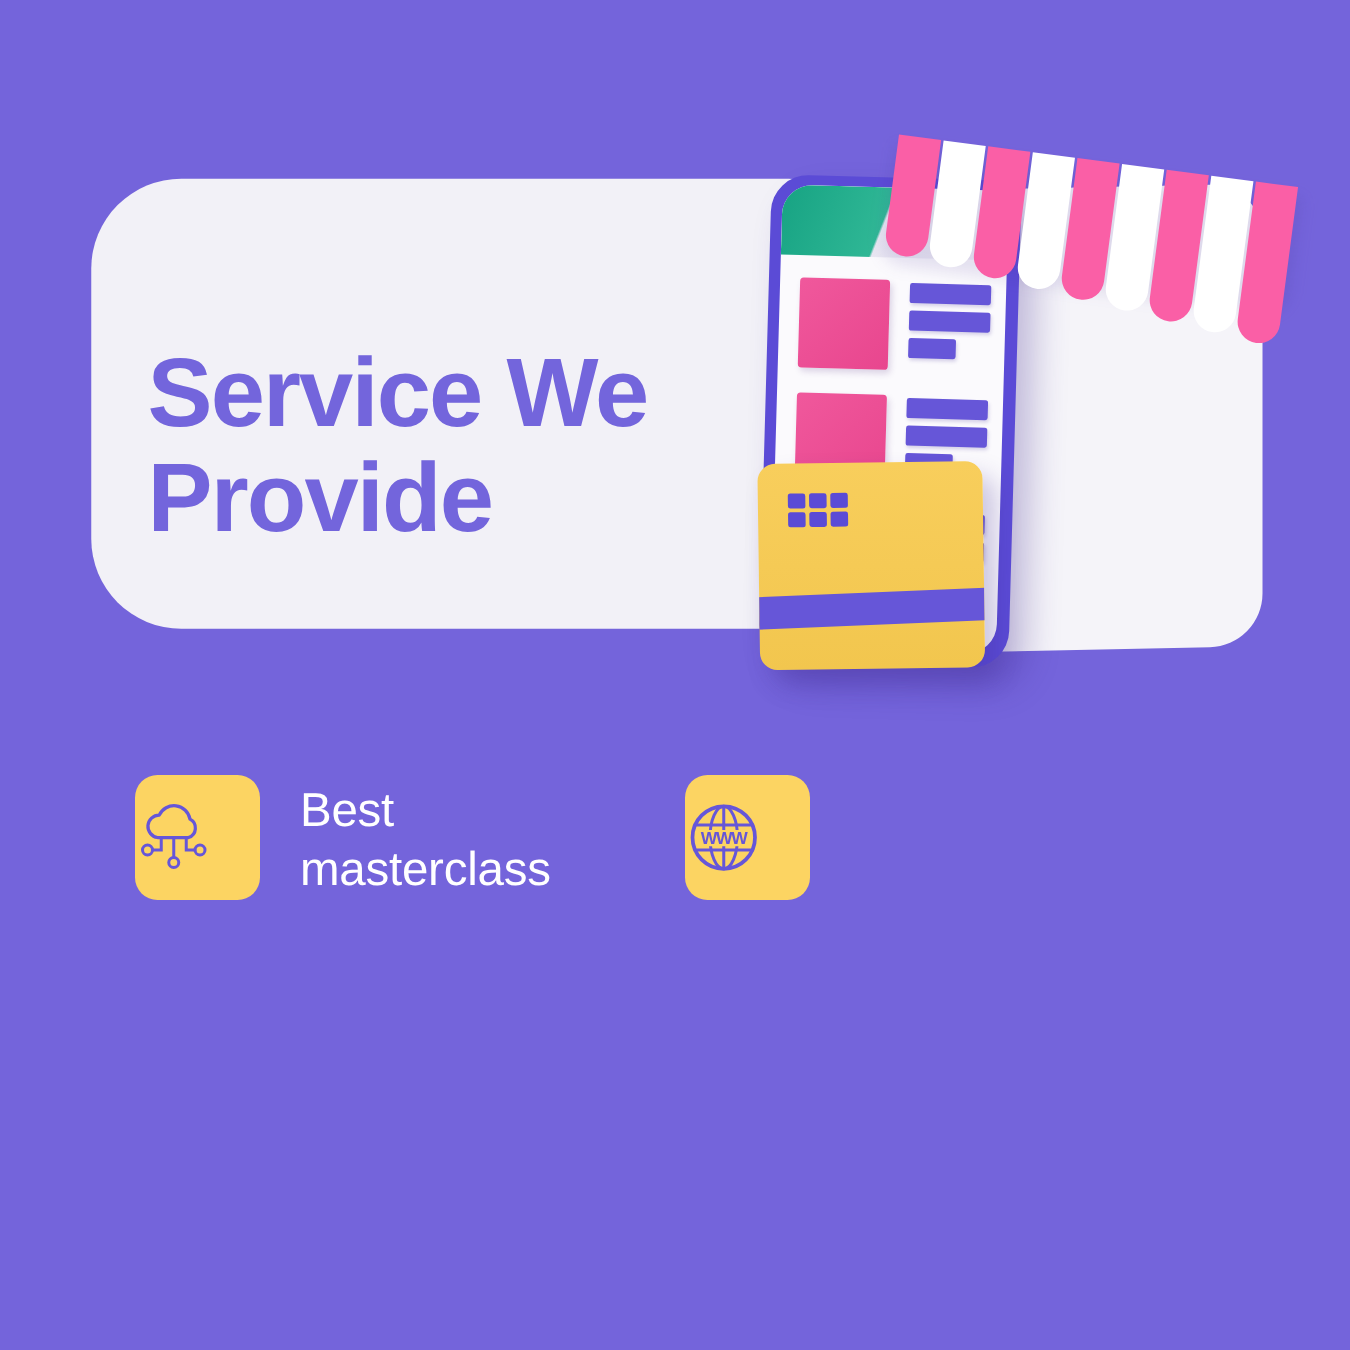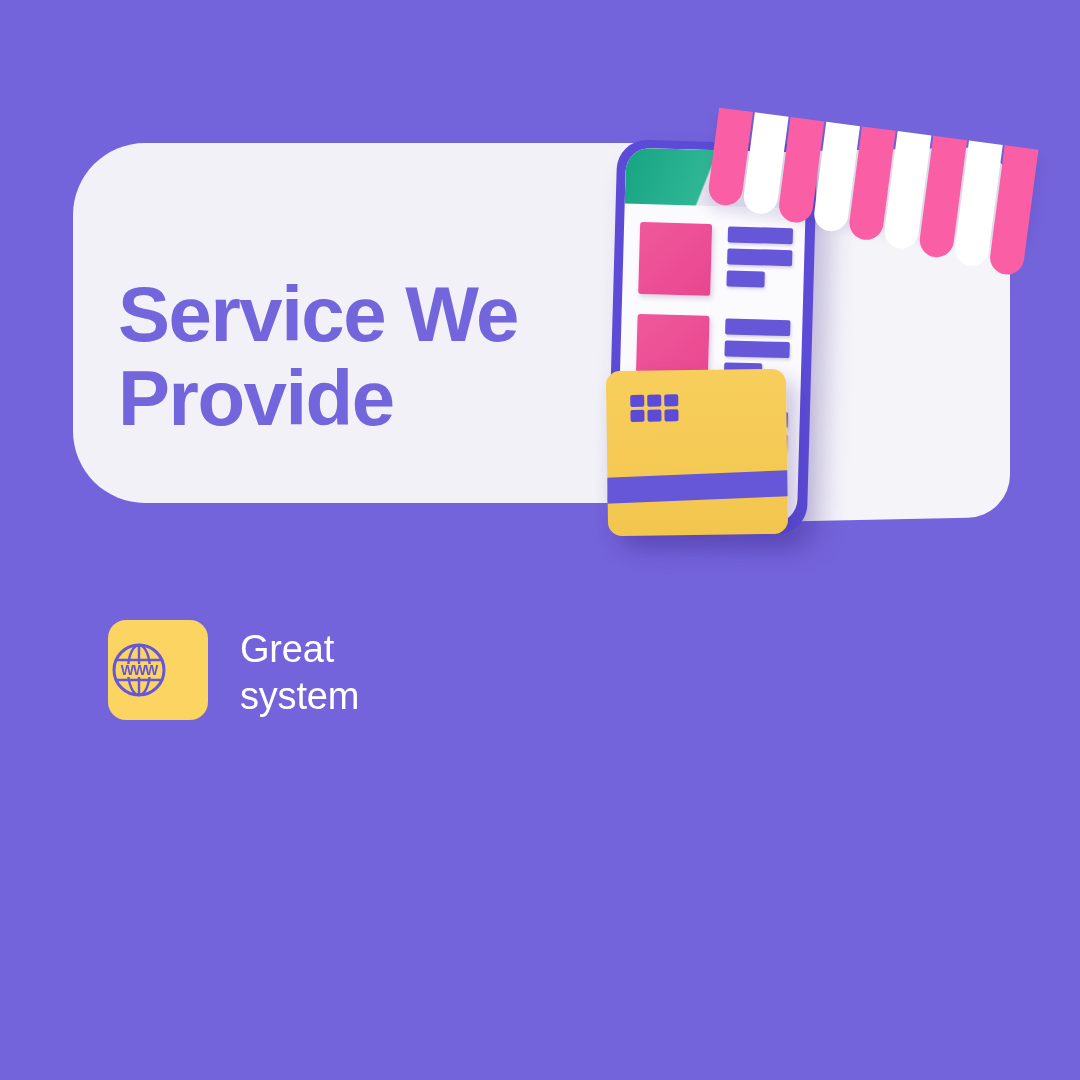--- a/index.html
+++ b/index.html
@@ -183,33 +183,46 @@
           <i></i>
           <i></i>
       </div>
       <div class="card-stripe"></div>
     </div>
 
   </div>
 
   <div class="features">
 
+    <div class="feature">
+      <div class="ficon">
+        <svg width="62" height="62" viewBox="0 0 62 62">
+          <path d="M18 31 a9 9 0 0 1 1.4 -17.9 a13 13 0 0 1 24.6 3.2 a8 8 0 0 1 -1.2 14.7 Z" fill="none" stroke="#6656D8" stroke-width="2.6" stroke-linejoin="round"></path>
+          <path d="M31 31 V47" fill="none" stroke="#6656D8" stroke-width="2.4"></path>
+          <path d="M21 31 V41 H13" fill="none" stroke="#6656D8" stroke-width="2.4"></path>
+          <path d="M41 31 V41 H49" fill="none" stroke="#6656D8" stroke-width="2.4"></path>
+          <circle cx="10" cy="41" r="4" fill="none" stroke="#6656D8" stroke-width="2.4"></circle>
+          <circle cx="52" cy="41" r="4" fill="none" stroke="#6656D8" stroke-width="2.4"></circle>
+          <circle cx="31" cy="51" r="4" fill="none" stroke="#6656D8" stroke-width="2.4"></circle>
+        </svg>
+      </div>
+      <div class="flabel">Best
+masterclass</div>
+    </div>
 
     <div class="feature">
       <div class="ficon">
         <svg width="62" height="62" viewBox="0 0 62 62">
           <circle cx="31" cy="31" r="25" fill="none" stroke="#6656D8" stroke-width="3"></circle>
           <ellipse cx="31" cy="31" rx="11" ry="25" fill="none" stroke="#6656D8" stroke-width="2.4"></ellipse>
           <line x1="31" y1="6" x2="31" y2="56" stroke="#6656D8" stroke-width="2.4"></line>
           <line x1="7" y1="21" x2="55" y2="21" stroke="#6656D8" stroke-width="2.4"></line>
           <line x1="7" y1="41" x2="55" y2="41" stroke="#6656D8" stroke-width="2.4"></line>
           <rect x="11" y="25" width="40" height="13" fill="#FCD462"></rect>
           <text x="31" y="36" text-anchor="middle" font-family="Liberation Sans, sans-serif" font-size="14" font-weight="700" fill="#6656D8" letter-spacing="-1">WWW</text>
         </svg>
       </div>
-      <div class="flabel">Great
-system</div>
     </div>
 
 
 
   </div>
 </div>
 
 </body></html>

